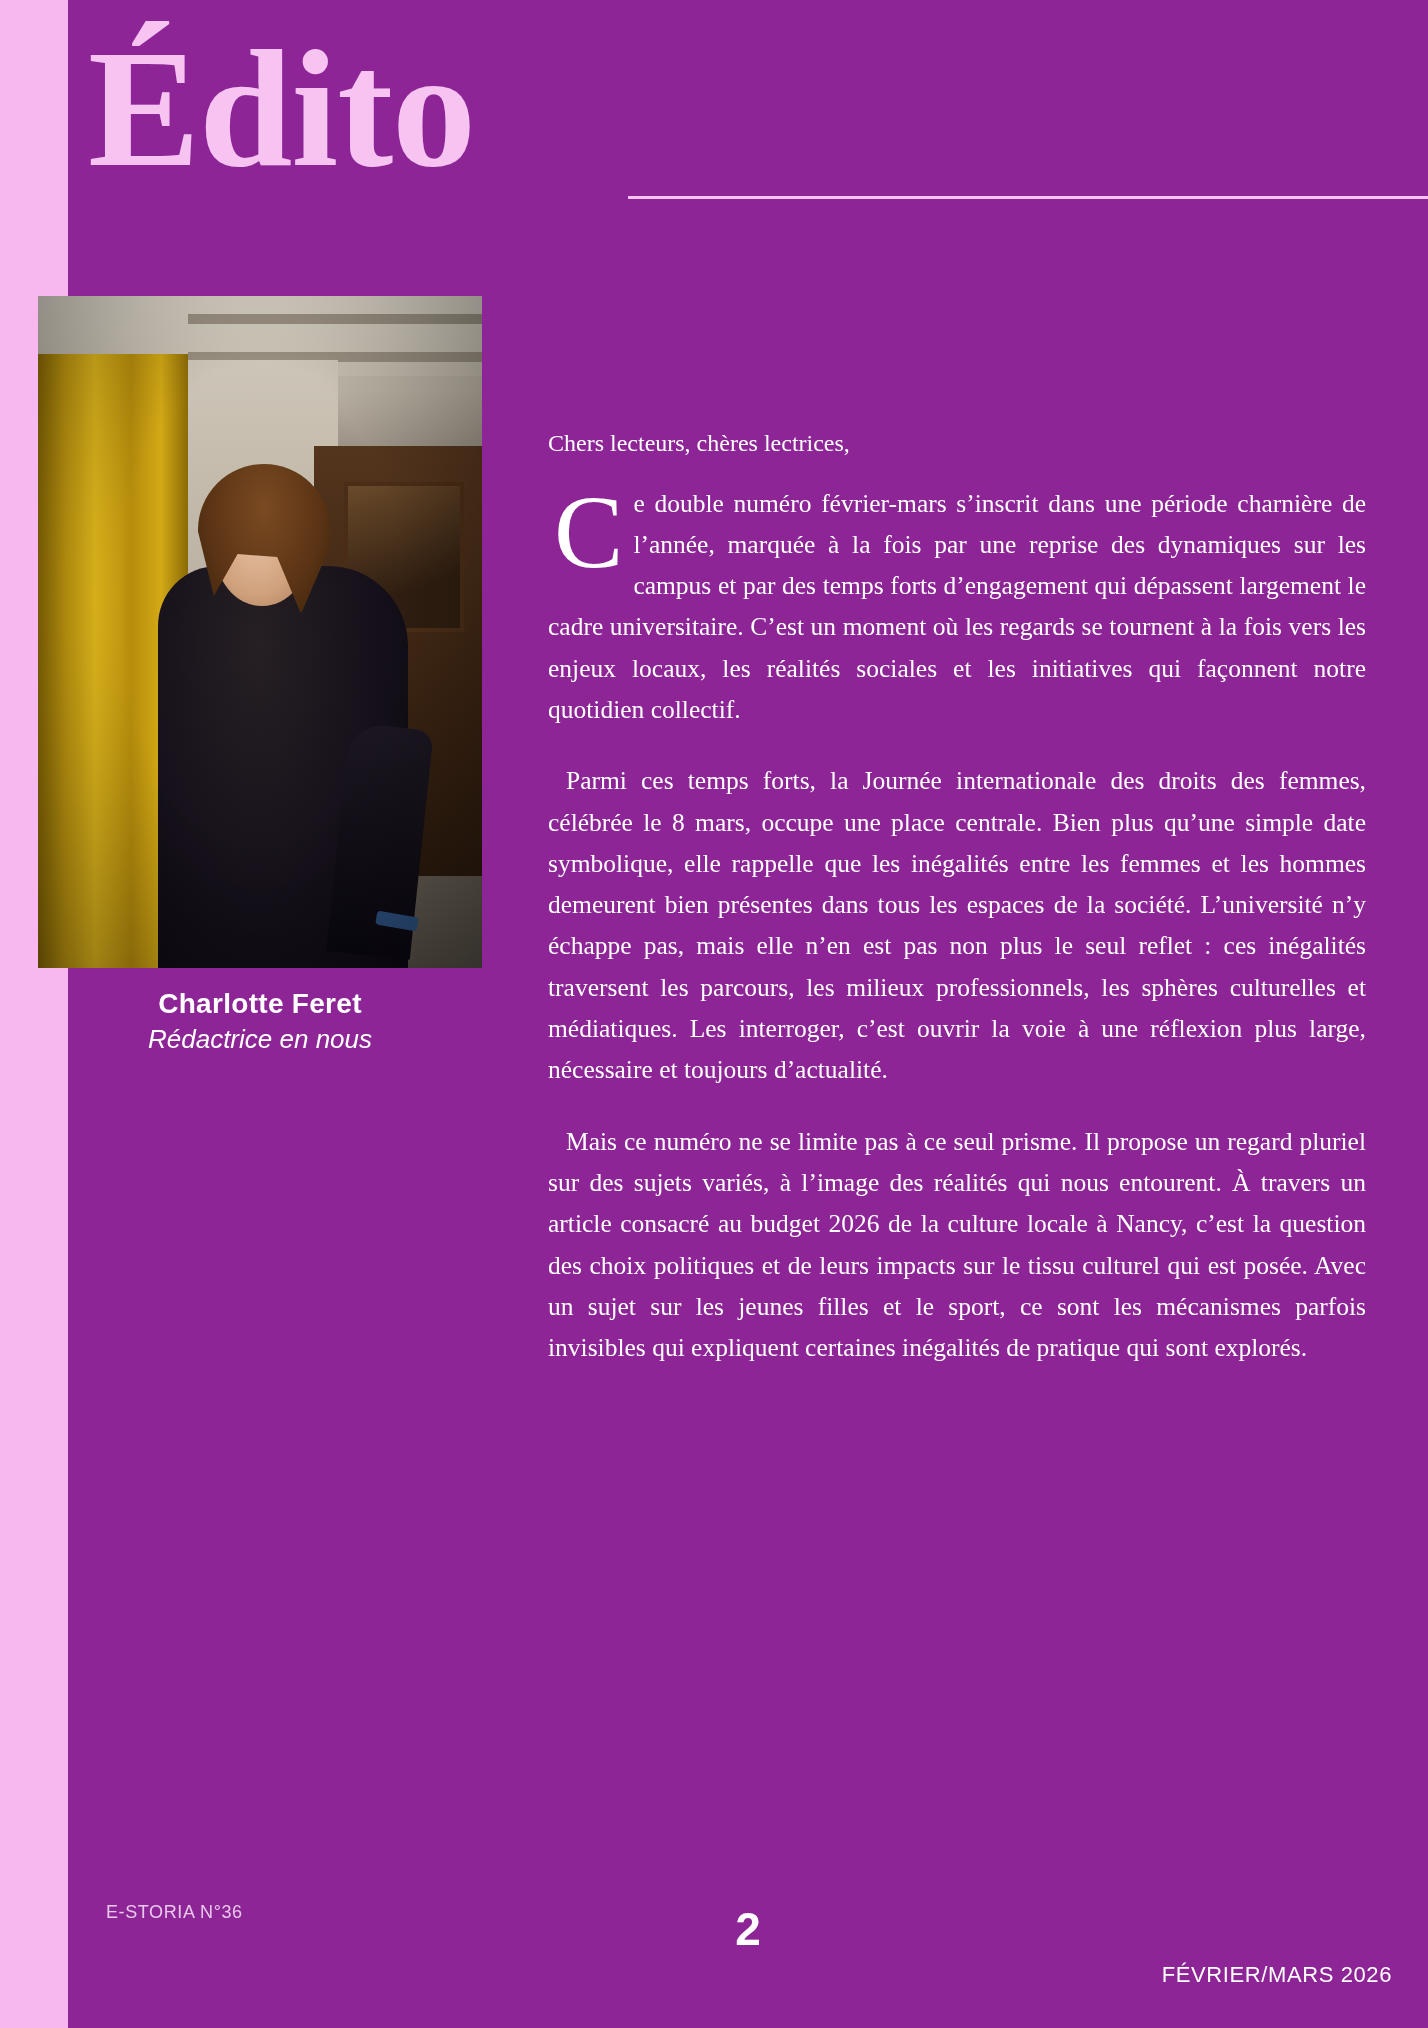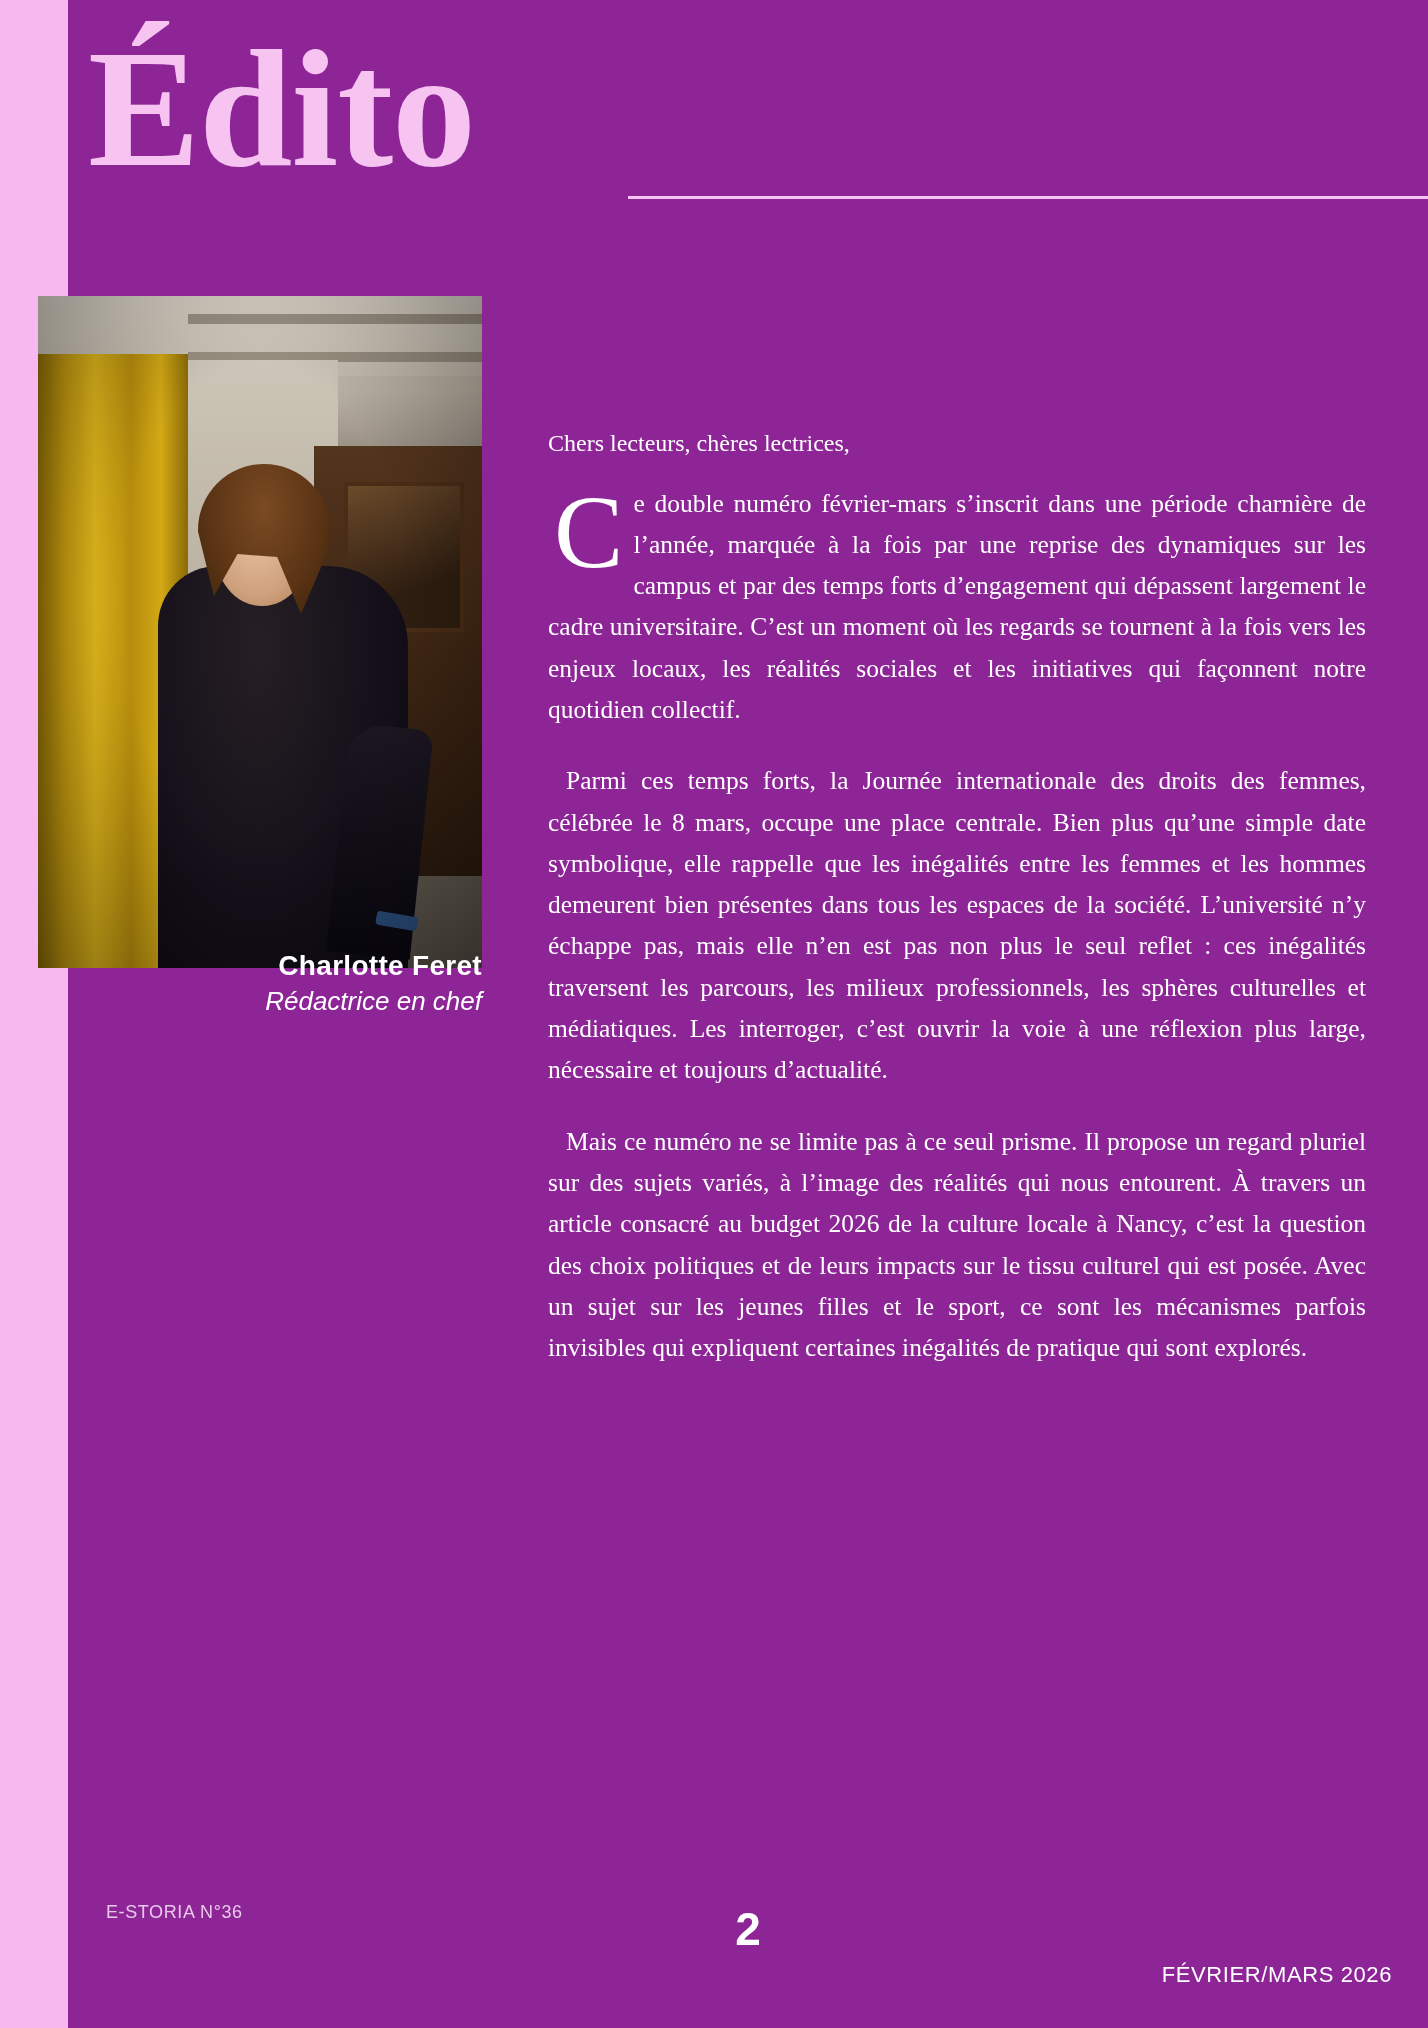--- a/index.html
+++ b/index.html
@@ -155,23 +155,23 @@
     transform: rotate(10deg);
   }
   .ph-vign {
     position: absolute;
     inset: 0;
     background: radial-gradient(ellipse at 50% 45%, rgba(0,0,0,0) 45%, rgba(0,0,0,.38) 100%);
   }
   .caption {
     position: absolute;
     left: -30px;
-    top: 950px;
+    top: 988px;
     width: 444px;
-    text-align: right;
+    text-align: center;
     color: #ffffff;
   }
   .caption-name {
     font-size: 28px;
     font-weight: bold;
     letter-spacing: .3px;
   }
   .caption-role {
     font-size: 26px;
     font-style: italic;
@@ -270,21 +270,21 @@
         <div class="ph-person-arm"></div>
         <div class="ph-head"></div>
         <div class="ph-hair"></div>
         <div class="ph-watch"></div>
         <div class="ph-vign"></div>
       </div>
     </div>
 
     <div class="caption">
       <div class="caption-name">Charlotte Feret</div>
-      <div class="caption-role">Rédactrice en chef</div>
+      <div class="caption-role">Rédactrice en nous</div>
     </div>
 
     <div class="article">
       <div class="salutation">Chers lecteurs, chères lectrices,</div>
 
       <p class="para lead">
         <span class="dropcap">C</span><span>e double numéro février-mars s’inscrit dans une période charnière de l’année, marquée à la fois par une reprise des dynamiques sur les campus et par des temps forts d’engagement qui dépassent largement le cadre universitaire. C’est un moment où les regards se tournent à la fois vers les enjeux locaux, les réalités sociales et les initiatives qui façonnent notre quotidien collectif.</span>
       </p>
 
       <p class="para indent">Parmi ces temps forts, la Journée internationale des droits des femmes, célébrée le 8 mars, occupe une place centrale. Bien plus qu’une simple date symbolique, elle rappelle que les inégalités entre les femmes et les hommes demeurent bien présentes dans tous les espaces de la société. L’université n’y échappe pas, mais elle n’en est pas non plus le seul reflet : ces inégalités traversent les parcours, les milieux professionnels, les sphères culturelles et médiatiques. Les interroger, c’est ouvrir la voie à une réflexion plus large, nécessaire et toujours d’actualité.</p>

